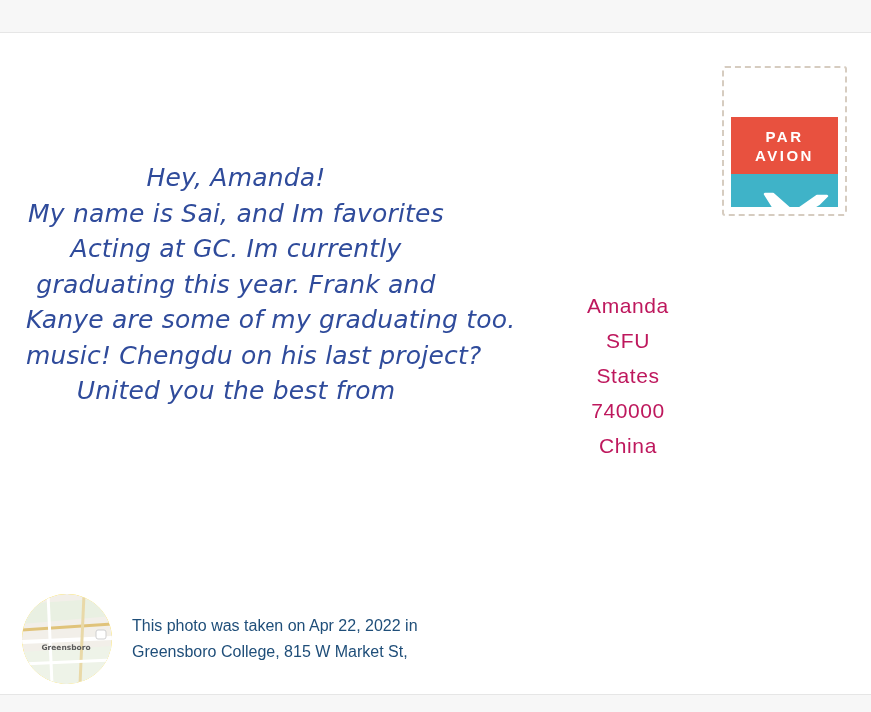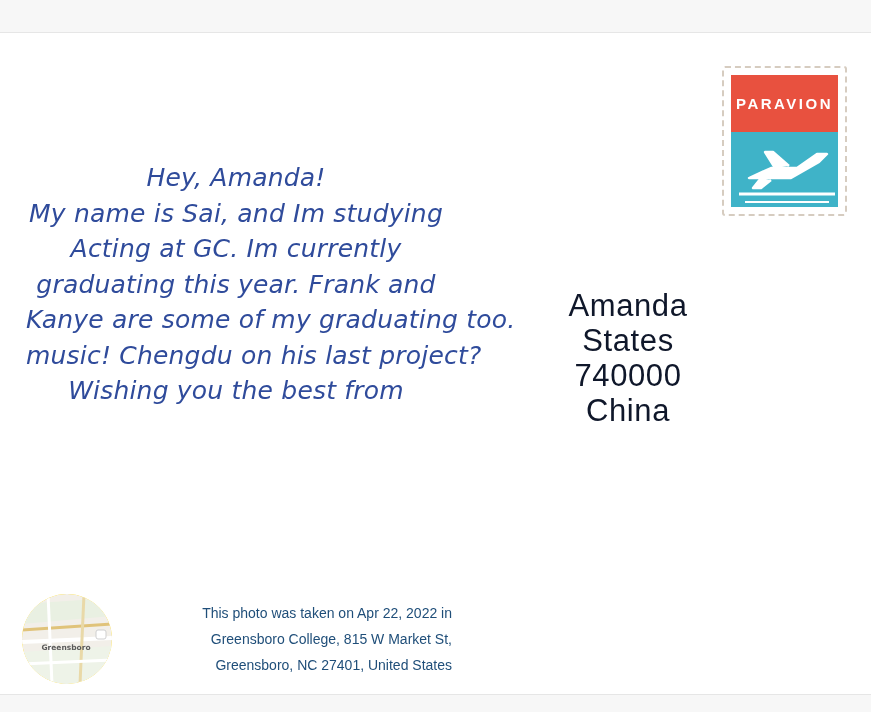--- a/index.html
+++ b/index.html
@@ -44,22 +44,22 @@
   }
   .message .line { display: block; white-space: nowrap; }
 
   
   .address {
     position: absolute;
     left: 520px;
     top: 288px;
     width: 216px;
     text-align: center;
-    color: #0f172a;
-    font-size: 31px;
+    color: #be185d;
+    font-size: 21px;
     line-height: 35px;
     letter-spacing: 0.6px;
   }
   .address .line { display: block; }
 
   
   .stamp {
     position: absolute;
     left: 722px;
     top: 66px;
@@ -73,27 +73,29 @@
   .stamp-inner {
     width: 100%;
     height: 100%;
     display: flex;
     flex-direction: column;
   }
   .stamp-top {
     background: #e8513f;
     height: 57px;
     display: flex;
+    flex-direction: column;
     align-items: center;
     justify-content: center;
     color: #ffffff;
     font-size: 15px;
     font-weight: bold;
     letter-spacing: 2.5px;
     line-height: 19px;
+    margin-top: 42px;
   }
   .stamp-bottom {
     background: #3fb3c8;
     flex: 1;
     position: relative;
     overflow: hidden;
   }
   .stamp-bottom svg { position: absolute; left: 0; top: 0; }
 
   
@@ -111,47 +113,48 @@
     border-radius: 50%;
     overflow: hidden;
     flex: 0 0 90px;
     position: relative;
     background: #fde047;
   }
   .map-thumb svg { display: block; }
   .photo-caption {
     margin-left: 20px;
     color: #1f4e79;
-    font-size: 14px;
+    font-size: 16px;
     line-height: 26px;
-    text-align: right;
+    text-align: left;
     width: 320px;
   }
   .photo-caption .line { display: block; }
 </style>
 </head>
 <body>
 
 <div id="postcard">
 
   <div class="edge-strip edge-top"></div>
   <div class="edge-strip edge-bottom"></div>
 
   <div class="message">
     <span class="line">Hey, Amanda!</span>
-    <span class="line">My name is Sai, and Im studying</span>
+    <span class="line">My name is Sai, and Im favorites</span>
     <span class="line">Acting at GC. Im currently</span>
     <span class="line">graduating this year. Frank and</span>
     <span class="line">Kanye are some of my graduating too.</span>
     <span class="line">music! Chengdu on his last project?</span>
-    <span class="line">Wishing you the best from</span>
+    <span class="line">United you the best from</span>
   </div>
 
   <div class="address">
     <span class="line">Amanda</span>
+    <span class="line">SFU</span>
     <span class="line">States</span>
     <span class="line">740000</span>
     <span class="line">China</span>
   </div>
 
   <div class="stamp">
     <div class="stamp-inner">
       <div class="stamp-top">
         <span>PAR</span>
         <span>AVION</span>
@@ -188,17 +191,16 @@
           <path d="M62 0 L58 90" stroke="#e9d9a8" stroke-width="3" fill="none"></path>
           <path d="M0 70 L90 66" stroke="#ffffff" stroke-width="3" fill="none"></path>
           <rect x="74" y="36" width="10" height="9" rx="2" fill="#ffffff" stroke="#cfcfcf" stroke-width="1"></rect>
           <text x="44" y="56" font-family="DejaVu Sans, sans-serif" font-size="7.5" font-weight="bold" fill="#5a5a5a" text-anchor="middle">Greensboro</text>
         </g>
       </svg>
     </div>
     <div class="photo-caption">
       <span class="line">This photo was taken on Apr 22, 2022 in</span>
       <span class="line">Greensboro College, 815 W Market St,</span>
-      <span class="line">Greensboro, NC 27401, United States</span>
     </div>
   </div>
 
 </div>
 
 </body></html>

